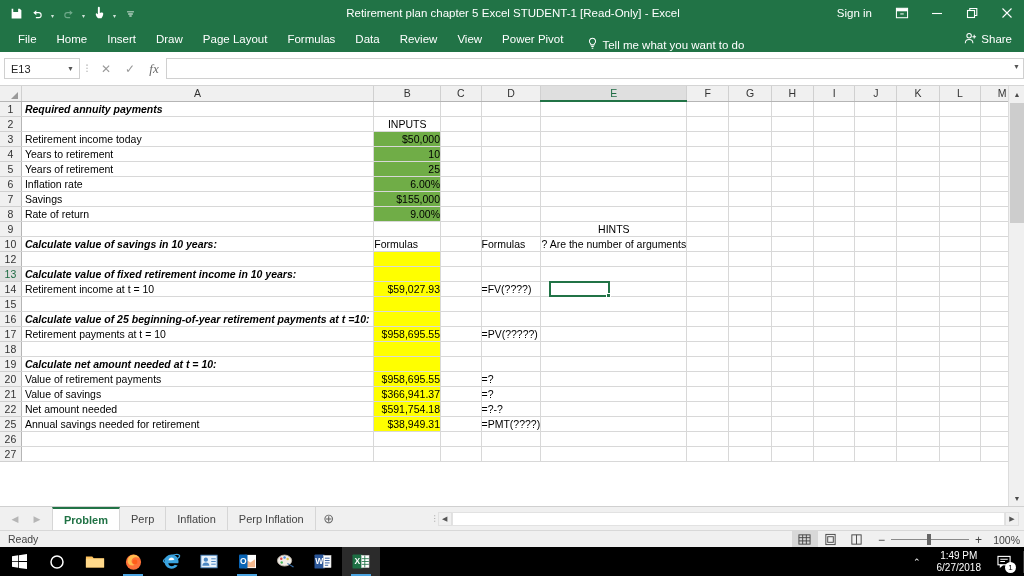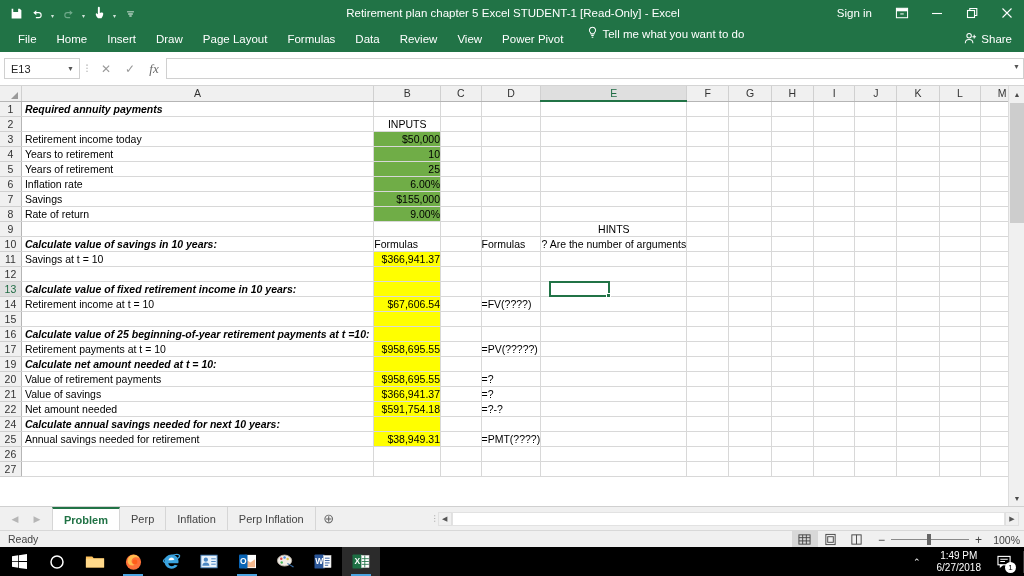--- a/index.html
+++ b/index.html
@@ -30,21 +30,21 @@
   .winright { position: absolute; right: 0; top: 0; height: 26px; display: flex; align-items: center; }
   .signin { font-size: 11.5px; color: #fff; padding: 0 12px; height: 26px; display:flex; align-items:center; }
   .wbtn { width: 35px; height: 26px; display: flex; align-items: center; justify-content: center; color: #fff; }
   .wbtn svg { display: block; }
 
   
   .ribbon {
     position: absolute; left: 0; top: 26px; width: 1024px; height: 26px;
     background: #217346;
   }
-  .tabs { position: absolute; left: 8px; top: 0; height: 26px; display: flex; align-items: flex-start; }
+  .tabs { position: absolute; left: 8px; top: 0; height: 26px; display: flex; align-items: flex-end; }
   .tab {
     font-size: 11.5px; color: #fff; padding: 0 10px; height: 26px;
     display: flex; align-items: center; white-space: nowrap;
   }
   .tellme {
     display: flex; align-items: center; gap: 4px; padding-left: 14px;
     font-size: 11.5px; color: #fff; font-style: normal;
   }
   .share {
     position: absolute; right: 8px; top: 0; height: 26px; display: flex;
@@ -508,36 +508,20 @@
             <td class="cell"></td>
             <td class="cell"></td>
             <td class="cell"></td>
             <td class="cell"></td>
             <td class="cell"></td>
             <td class="cell"></td>
             <td class="cell"></td>
             <td class="cell"></td>
           </tr>
           <tr>
-            <td class="rhead">11</td>
-            <td class="cell a l">Savings at t = 10</td>
-            <td class="cell r yellow">$366,941.37</td>
-            <td class="cell"></td>
-            <td class="cell l"></td>
-            <td class="cell l"></td>
-            <td class="cell"></td>
-            <td class="cell"></td>
-            <td class="cell"></td>
-            <td class="cell"></td>
-            <td class="cell"></td>
-            <td class="cell"></td>
-            <td class="cell"></td>
-            <td class="cell"></td>
-          </tr>
-          <tr>
             <td class="rhead">12</td>
             <td class="cell a l"></td>
             <td class="cell r yellow"></td>
             <td class="cell"></td>
             <td class="cell l"></td>
             <td class="cell l"></td>
             <td class="cell"></td>
             <td class="cell"></td>
             <td class="cell"></td>
             <td class="cell"></td>
@@ -558,21 +542,21 @@
             <td class="cell"></td>
             <td class="cell"></td>
             <td class="cell"></td>
             <td class="cell"></td>
             <td class="cell"></td>
             <td class="cell"></td>
           </tr>
           <tr>
             <td class="rhead">14</td>
             <td class="cell a l">Retirement income at t = 10</td>
-            <td class="cell r yellow">$67,606.54</td>
+            <td class="cell r yellow">$59,027.93</td>
             <td class="cell"></td>
             <td class="cell l">=FV(????)</td>
             <td class="cell l"></td>
             <td class="cell"></td>
             <td class="cell"></td>
             <td class="cell"></td>
             <td class="cell"></td>
             <td class="cell"></td>
             <td class="cell"></td>
             <td class="cell"></td>
@@ -620,20 +604,36 @@
             <td class="cell"></td>
             <td class="cell"></td>
             <td class="cell"></td>
             <td class="cell"></td>
             <td class="cell"></td>
             <td class="cell"></td>
             <td class="cell"></td>
             <td class="cell"></td>
           </tr>
           <tr>
+            <td class="rhead">18</td>
+            <td class="cell a l"></td>
+            <td class="cell r yellow"></td>
+            <td class="cell"></td>
+            <td class="cell l"></td>
+            <td class="cell l"></td>
+            <td class="cell"></td>
+            <td class="cell"></td>
+            <td class="cell"></td>
+            <td class="cell"></td>
+            <td class="cell"></td>
+            <td class="cell"></td>
+            <td class="cell"></td>
+            <td class="cell"></td>
+          </tr>
+          <tr>
             <td class="rhead">19</td>
             <td class="cell a l bi">Calculate net amount needed at t = 10:</td>
             <td class="cell r yellow"></td>
             <td class="cell"></td>
             <td class="cell l"></td>
             <td class="cell l"></td>
             <td class="cell"></td>
             <td class="cell"></td>
             <td class="cell"></td>
             <td class="cell"></td>
@@ -673,36 +673,20 @@
             <td class="cell"></td>
             <td class="cell"></td>
             <td class="cell"></td>
           </tr>
           <tr>
             <td class="rhead">22</td>
             <td class="cell a l indent">Net amount needed</td>
             <td class="cell r yellow">$591,754.18</td>
             <td class="cell"></td>
             <td class="cell l">=?-?</td>
-            <td class="cell l"></td>
-            <td class="cell"></td>
-            <td class="cell"></td>
-            <td class="cell"></td>
-            <td class="cell"></td>
-            <td class="cell"></td>
-            <td class="cell"></td>
-            <td class="cell"></td>
-            <td class="cell"></td>
-          </tr>
-          <tr>
-            <td class="rhead">24</td>
-            <td class="cell a l bi">Calculate annual savings needed for next 10 years:</td>
-            <td class="cell r yellow"></td>
-            <td class="cell"></td>
-            <td class="cell l"></td>
             <td class="cell l"></td>
             <td class="cell"></td>
             <td class="cell"></td>
             <td class="cell"></td>
             <td class="cell"></td>
             <td class="cell"></td>
             <td class="cell"></td>
             <td class="cell"></td>
             <td class="cell"></td>
           </tr>

